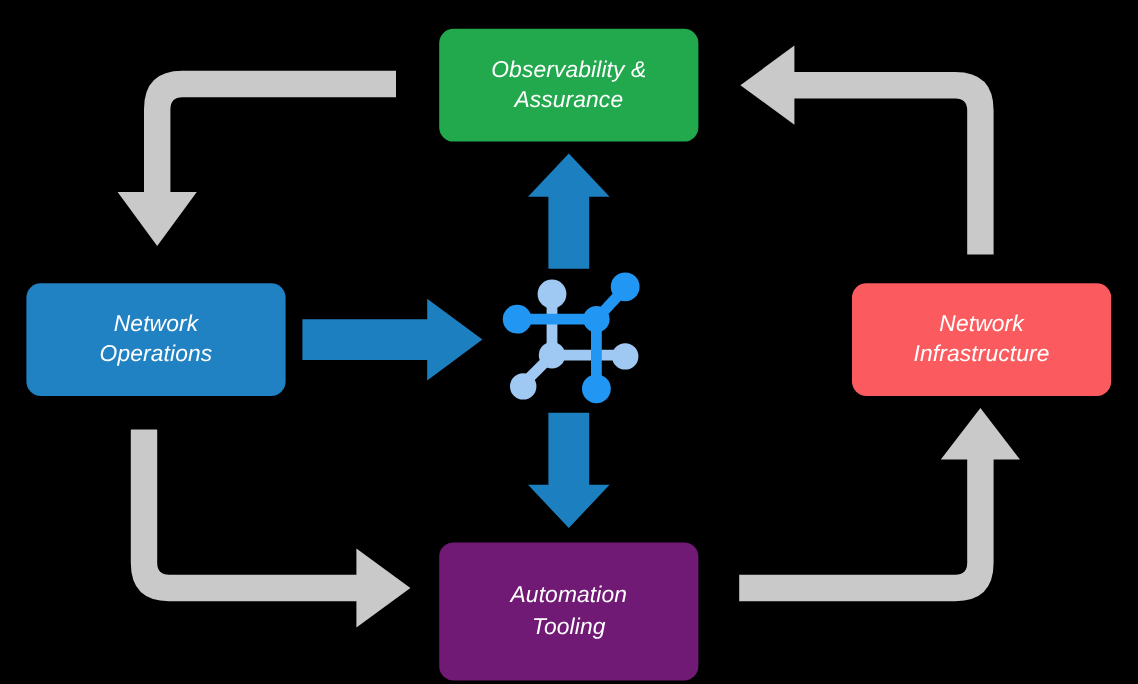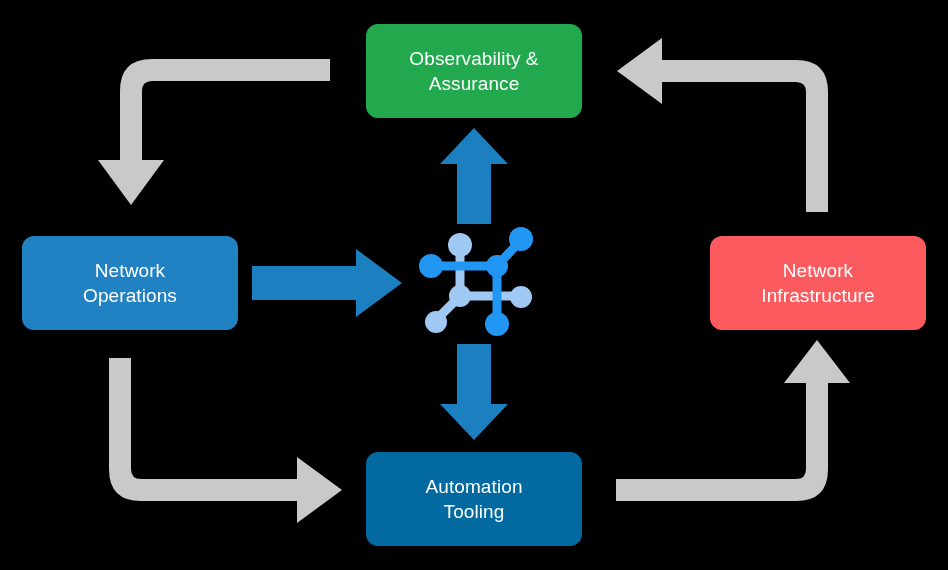--- a/index.html
+++ b/index.html
@@ -38,36 +38,37 @@
     line-height: 1.32;
     font-weight: 400;
     letter-spacing: 0.1px;
     box-sizing: border-box;
     padding: 4px 8px;
     user-select: none;
   }
   .node-label {
     display: block;
     white-space: pre-line;
+    font-style: italic;
   }
   #box-observability {
     left: 366px; top: 24px; width: 216px; height: 94px;
     background: #22A94E;
   }
   #box-operations {
     left: 22px; top: 236px; width: 216px; height: 94px;
     background: #2081C3;
   }
   #box-infrastructure {
     left: 710px; top: 236px; width: 216px; height: 94px;
     background: #FB5B5E;
   }
   #box-automation {
-    left: 366px; top: 452px; width: 216px; height: 94px;
-    background: #0369a1;
+    left: 366px; top: 452px; width: 216px; height: 115px;
+    background: #701a75;
   }
 </style>
 </head>
 <body>
 
 <div id="canvas">
 
   <svg id="diagram-svg" viewBox="0 0 948 570" xmlns="http://www.w3.org/2000/svg">
 
     <g>

